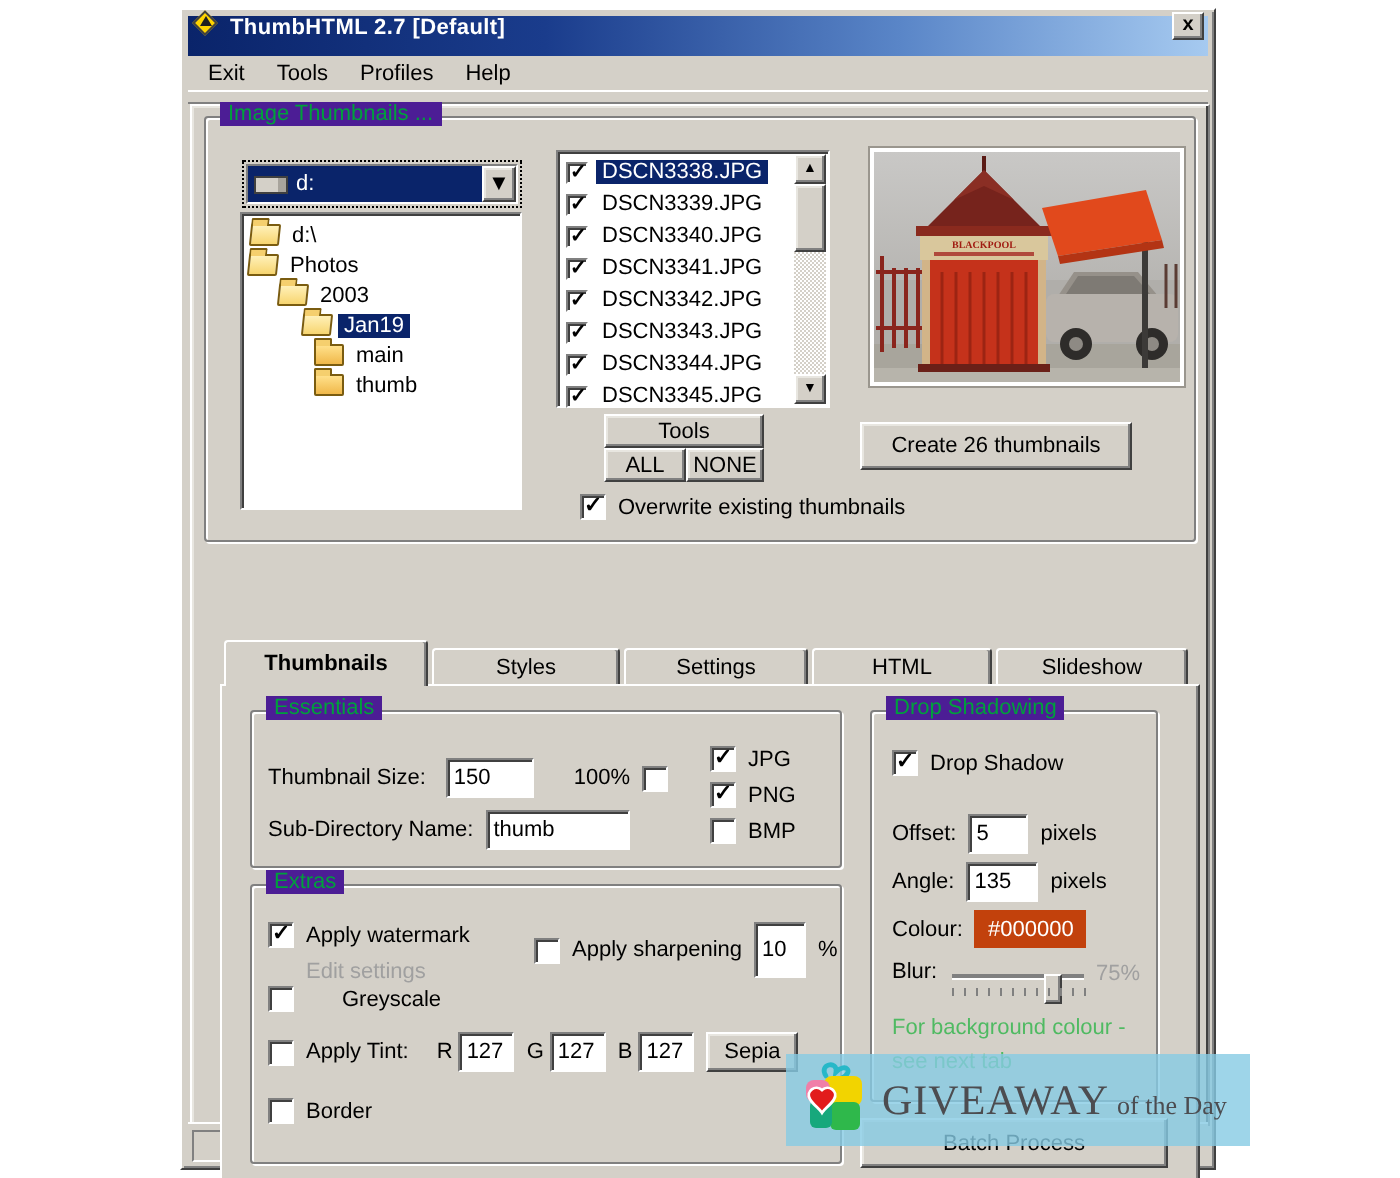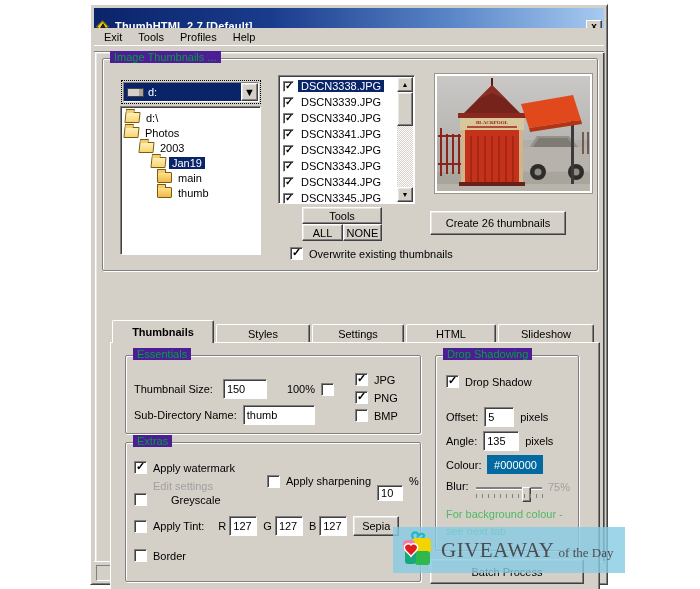--- a/index.html
+++ b/index.html
@@ -6,21 +6,21 @@
   html,body { width:700px; height:589px; background:#fff; overflow:hidden;
     font-family:"Liberation Sans", sans-serif; font-size:11px; color:#000; }
   .abs { position:absolute; }
 
   
   .window { position:absolute; left:90px; top:4px; width:518px; height:581px;
     background:#d4d0c8; border:1px solid #404040; border-top-color:#fff; border-left-color:#fff;
     box-shadow: inset 1px 1px 0 #d4d0c8, inset -1px -1px 0 #808080; }
   .titlebar { position:absolute; left:3px; top:3px; right:3px; height:19px;
     background:linear-gradient(90deg,#0a246a,#1a3c8c 35%,#5a86c8 70%,#a6caf0);
-    display:flex; align-items:flex-start; padding:12px 2px; }
+    display:flex; align-items:flex-end; padding:12px 2px; }
   .title-text { color:#fff; font-weight:bold; font-size:11px; margin-left:4px; letter-spacing:.2px; }
   .app-icon { width:15px; height:15px; position:relative; flex:0 0 auto; }
   .app-icon .diamond { position:absolute; left:1px; top:1px; width:9px; height:9px;
     background:#ffd400; border:1px solid #404040; transform:rotate(45deg); transform-origin:center; margin:1px; }
   .app-icon .arrow { position:absolute; left:4px; top:3px; width:0; height:0;
     border-left:3px solid transparent; border-right:3px solid transparent; border-bottom:5px solid #202020; }
   .close-btn { margin-left:auto; width:16px; height:14px; background:#d4d0c8;
     border:1px solid #404040; border-top-color:#fff; border-left-color:#fff;
     box-shadow: inset -1px -1px 0 #808080; font-size:10px; font-weight:bold; line-height:12px;
     text-align:center; color:#000; }
@@ -332,21 +332,21 @@
       <div class="group" style="left:14px; top:99px; width:296px; height:140px;">
         <span class="legend">Extras</span>
         <div class="row" style="left:8px; top:18px;">
           <span class="cb on"></span>
           <span>Apply watermark</span>
         </div>
         <div class="abs grey-note" style="left:27px; top:37px;">Edit settings</div>
         <div class="row" style="left:141px; top:18px;">
           <span class="cb"></span>
           <span>Apply sharpening</span>
-          <div class="input" style="width:26px; height:16px;margin-top:24px;">10</div>
+          <div class="input" style="width:26px; height:28px;">10</div>
           <span>%</span>
         </div>
         <div class="row" style="left:8px; top:50px;gap:24px;">
           <span class="cb"></span>
           <span>Greyscale</span>
         </div>
         <div class="row" style="left:8px; top:73px;">
           <span class="cb"></span>
           <span>Apply Tint:</span>
           <span style="margin-left:8px;">R</span>
@@ -374,21 +374,21 @@
           <div class="input" style="width:30px; height:20px;">5</div>
           <span>pixels</span>
         </div>
         <div class="row" style="left:10px; top:75px;">
           <span>Angle:</span>
           <div class="input" style="width:36px; height:20px;">135</div>
           <span>pixels</span>
         </div>
         <div class="row" style="left:10px; top:99px;">
           <span>Colour:</span>
-          <div style="width:56px; height:19px; background:#0369a1; color:#fff; display:flex; align-items:center; justify-content:center; font-size:11px;">#000000</div>
+          <div style="width:56px; height:19px; background:#c2410c; color:#fff; display:flex; align-items:center; justify-content:center; font-size:11px;">#000000</div>
         </div>
         <div class="row" style="left:10px; top:124px;">
           <span>Blur:</span>
         </div>
         <div>
           <div class="slider-track" style="left:40px; top:131px; width:66px; position:absolute;"></div>
           <div class="slider-thumb" style="left:86px; top:131px; position:absolute;"></div>
           <div class="ticks" style="left:40px; top:138px; width:68px; position:absolute;"></div>
         </div>
         <div class="abs grey-note" style="left:112px; top:125px;">75%</div>

